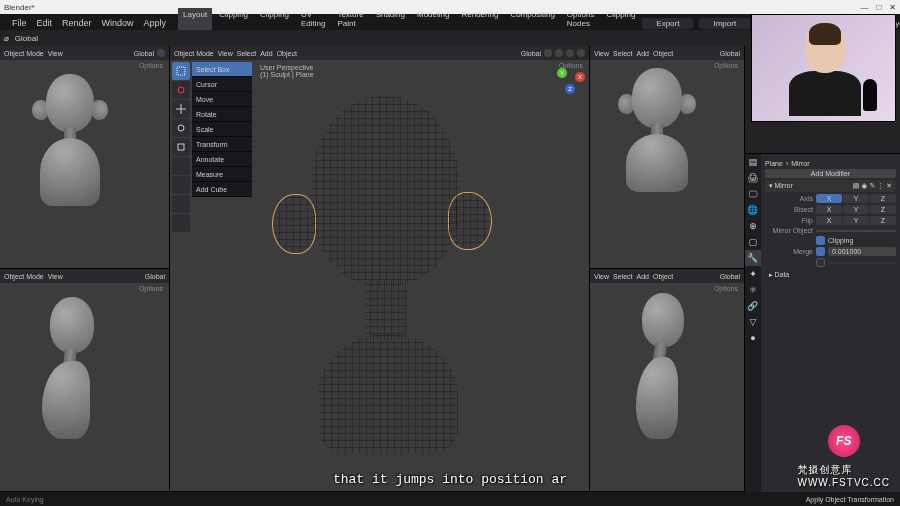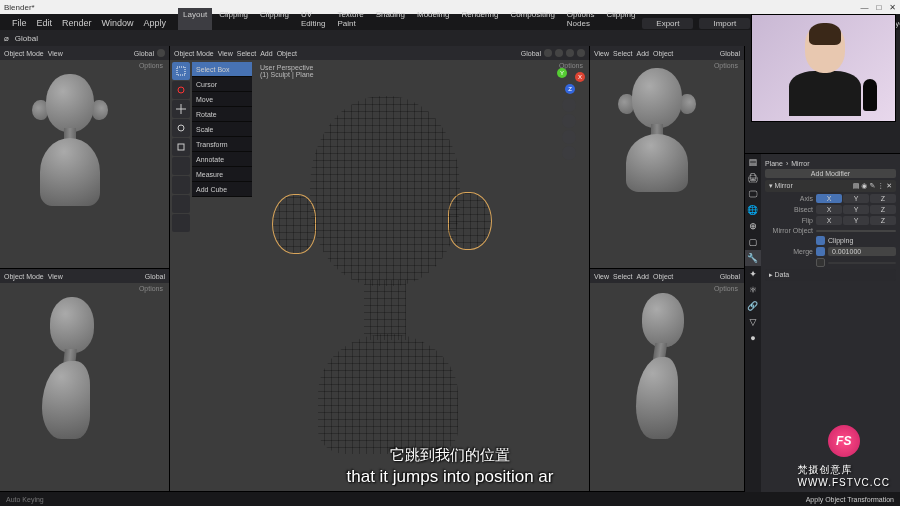--- a/index.html
+++ b/index.html
@@ -411,22 +411,22 @@
   <div class="person">
     <div class="phead">
         <div class="phair"></div>
       </div>
     <div class="pbody"></div>
   </div>
   <div class="mic"></div>
 </div>
 
 <div class="subtitles">
-  <div class="line">它跳到我们的位置</div><br>
-  <div class="line" style="font-size:17px;">that it jumps into position ar</div>
+  <br>
+  <div class="line" style="font-size:13px;font-family:Liberation Mono, monospace;">that it jumps into position ar</div>
 </div>
 
 <div class="watermark">
   <div class="logo">FS</div>
   <div>
     <div class="txt">梵摄创意库</div>
     <div class="txt">WWW.FSTVC.CC</div>
   </div>
 </div>
 

